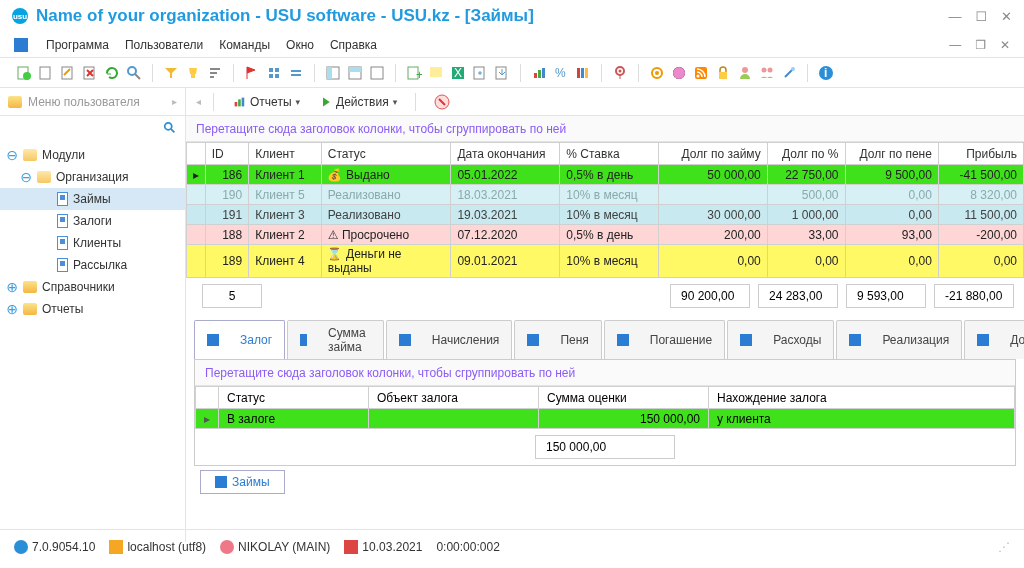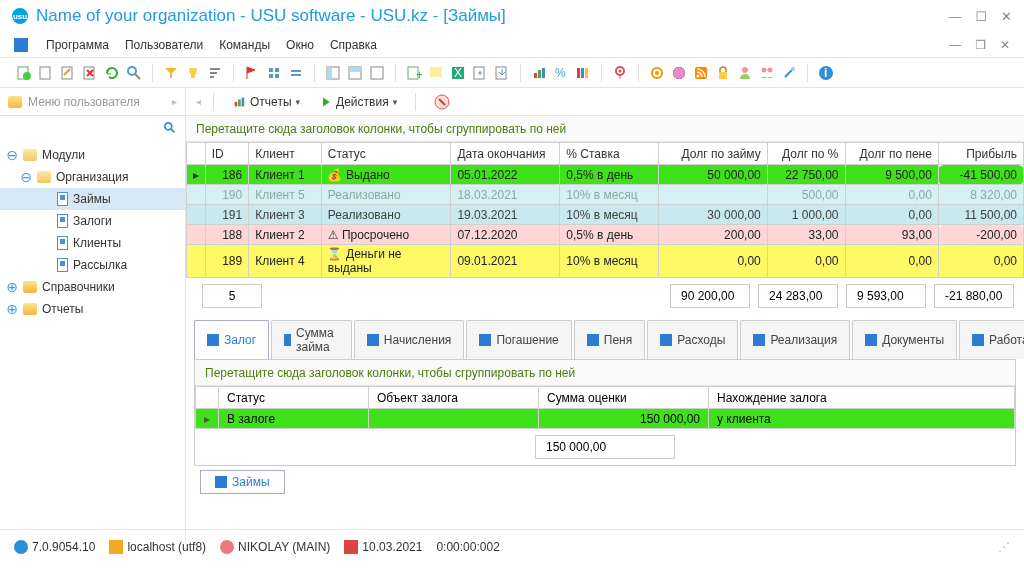--- a/index.html
+++ b/index.html
@@ -1,19 +1,19 @@
 <!DOCTYPE html>
 <html><head>
 <meta charset="utf-8">
 <style>
 * { margin:0; padding:0; box-sizing:border-box; font-family:"Segoe UI",Tahoma,sans-serif; font-size:12px; }
 body { background:#fff; width:1024px; height:568px; overflow:hidden; position:relative; }
 .titlebar { height:32px; display:flex; align-items:center; padding:0 12px; }
 .titlebar .logo { width:16px; height:16px; border-radius:50%; background:#06a3e0; margin-right:8px; display:flex; align-items:center; justify-content:center; color:#fff; font-size:8px; font-weight:bold; }
-.titlebar .title { color:#219be0; font-size:17px; font-weight:400; flex:1; }
+.titlebar .title { color:#219be0; font-size:17px; font-weight:700; flex:1; }
 .winbtns { display:flex; gap:14px; color:#888; }
 .winbtns span { cursor:pointer; font-size:13px; }
 .menubar { height:26px; display:flex; align-items:center; padding:0 14px; border-bottom:1px solid #e4e4e4; }
 .menubar .micon { width:14px; height:14px; background:#2b7cd3; margin-right:10px; }
 .menubar .mitem { padding:0 8px; color:#333; cursor:pointer; }
 .menubar .right { margin-left:auto; display:flex; gap:14px; color:#888; }
 .toolbar { height:30px; display:flex; align-items:center; padding:0 16px; gap:6px; border-bottom:1px solid #e4e4e4; }
 .ticon { width:16px; height:16px; display:inline-block; }
 .tsep { width:1px; height:18px; background:#ddd; margin:0 4px; }
 .body-row { display:flex; height:calc(100% - 32px - 26px - 30px - 26px); }
@@ -27,37 +27,37 @@
 .trow .exp { width:12px; color:#3b9fe0; font-size:14px; text-align:center; }
 .trow .fldic { width:14px; height:12px; background:linear-gradient(#fce38a,#f5b642); border-radius:2px; }
 .trow .fldic.open { background:linear-gradient(#fde9a8,#f7c766); }
 .trow .docic { width:11px; height:14px; background:#fff; border:1px solid #4a8fd8; position:relative; }
 .trow .docic::after { content:""; position:absolute; top:2px; left:2px; right:2px; height:5px; background:#4a8fd8; }
 .ind1 { padding-left:20px; } .ind2 { padding-left:40px; }
 .main { flex:1; display:flex; flex-direction:column; overflow:hidden; }
 .main-toolbar { height:28px; border-bottom:1px solid #e4e4e4; display:flex; align-items:center; padding:0 10px; gap:8px; }
 .mtbtn { display:flex; align-items:center; gap:4px; padding:2px 6px; cursor:pointer; color:#333; }
 .mtbtn .arr { font-size:9px; color:#555; }
-.group-hint { height:26px; display:flex; align-items:center; padding:0 10px; color:#4d7c0f; background:#fafafa; border-bottom:1px solid #e4e4e4; }
+.group-hint { height:26px; display:flex; align-items:center; padding:0 10px; color:#8b5cf6; background:#fafafa; border-bottom:1px solid #e4e4e4; }
 .grid { border-collapse:collapse; width:100%; table-layout:fixed; }
 .grid th { background:#fff; border:1px solid #d0d0d0; padding:3px 6px; text-align:left; font-weight:400; color:#333; height:22px;margin-left:48px; }
 .grid td { border:1px solid #d0d0d0; padding:2px 6px; height:20px; color:#222; }
 .grid td.num, .grid th.num { text-align:right; }
 .row-green td { background:#3fe21a; }
 .row-cyan td { background:#d6f0f5; color:#8aa; }
 .row-cyan2 td { background:#c7e9ef; color:#404040; }
 .row-pink td { background:#ffd6d6; }
 .row-yellow td { background:#fff966; }
 .pointer-col { width:18px; text-align:center; color:#555; }
-.neg { color:#c00000;border-radius:6px; }
+.neg { color:#c00000; }
 .sumrow { display:flex; gap:8px; padding:6px 10px; justify-content:flex-end; align-items:center; }
 .sumbox { border:1px solid #ccc; padding:4px 10px; min-width:80px; background:#fff; }
 .sumbox.first { min-width:60px; text-align:center; margin-right:auto; margin-left:6px; }
 .tabs { display:flex; padding:6px 8px 0 8px; gap:2px; }
-.tab { display:flex; align-items:center; gap:5px; padding:5px 12px; border:1px solid #ccc; border-bottom:none; background:#f5f5f5; cursor:pointer; color:#444; border-radius:2px 2px 0 0; }
+.tab { display:flex; align-items:center; gap:21px; padding:5px 12px; border:1px solid #ccc; border-bottom:none; background:#f5f5f5; cursor:pointer; color:#444; border-radius:2px 2px 0 0; }
 .tab.active { background:#fff; color:#2b7cd3; border-color:#aac; }
 .tab .tic { width:12px; height:12px; background:#2b7cd3; }
 .subpanel { margin:0 8px; border:1px solid #ccc; }
 .grid2 { border-collapse:collapse; width:100%; }
 .grid2 th { background:#fff; border:1px solid #d0d0d0; padding:3px 8px; text-align:left; font-weight:400; height:22px; }
 .grid2 td { border:1px solid #d0d0d0; padding:2px 8px; height:20px; }
 .grid2 .grn td { background:#3fe21a; }
 .sumrow2 { display:flex; justify-content:center; padding:6px; }
 .btmtabs { display:flex; padding:4px 14px; }
 .btmtab { display:flex; align-items:center; gap:5px; padding:4px 14px; border:1px solid #aac; background:#fff; color:#2b7cd3; cursor:pointer; }
@@ -493,25 +493,25 @@
         <div class="tab">
           <span class="tic"></span>
           <span>Сумма займа</span>
         </div>
         <div class="tab">
           <span class="tic"></span>
           <span>Начисления</span>
         </div>
         <div class="tab">
           <span class="tic"></span>
+          <span>Пеня</span>
+        </div>
+        <div class="tab">
+          <span class="tic"></span>
           <span>Погашение</span>
-        </div>
-        <div class="tab">
-          <span class="tic"></span>
-          <span>Пеня</span>
         </div>
         <div class="tab">
           <span class="tic"></span>
           <span>Расходы</span>
         </div>
         <div class="tab">
           <span class="tic"></span>
           <span>Реализация</span>
         </div>
         <div class="tab">

